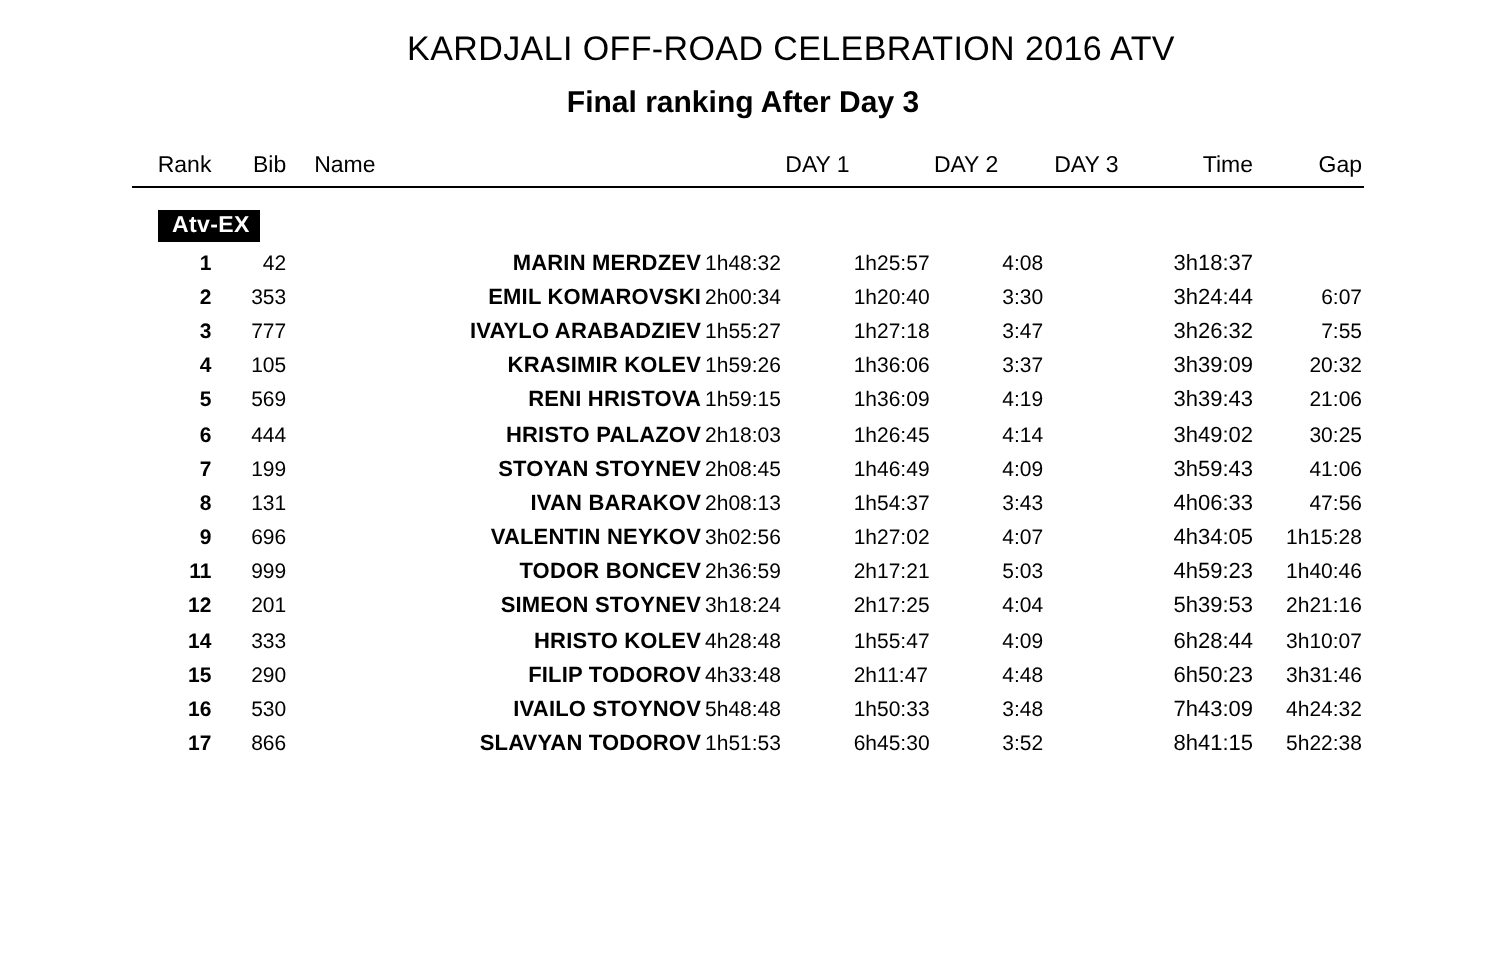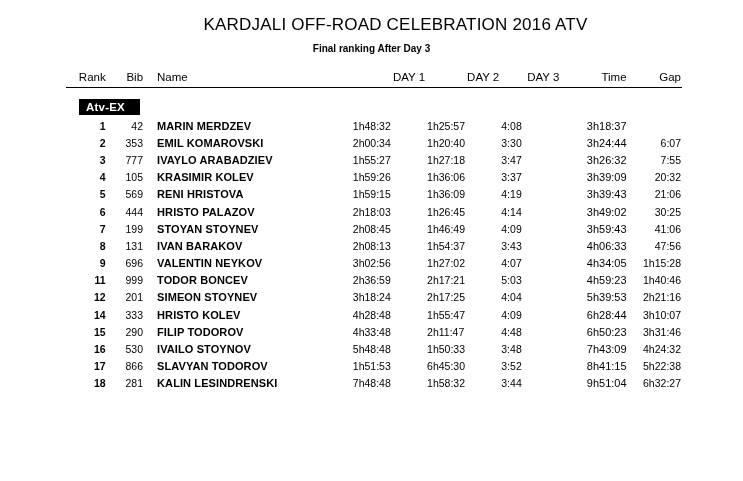--- a/index.html
+++ b/index.html
@@ -24,21 +24,21 @@
   .title {
     text-align: center;
     font-size: 17px;
     font-weight: normal;
     letter-spacing: 0.2px;
     margin-top: 15px;
     padding-left: 48px;
   }
   .subtitle {
     text-align: center;
-    font-size: 10px;
+    font-size: 15px;
     font-weight: bold;
     margin-top: 8px;
   }
   table.results {
     border-collapse: collapse;
     margin-top: 16px;
     margin-left: 66px;
     width: 616px;
     font-size: 11px;
   }
@@ -61,31 +61,31 @@
   .class-row td {
     padding-top: 11px;
     padding-bottom: 2px;
   }
   .class-badge {
     display: inline-block;
     background: #000000;
     color: #ffffff;
     font-weight: bold;
     font-size: 11.5px;
-    padding: 2px 15px 2px 7px;
+    padding: 2px 5px 2px 7px;
     margin-left: 12px;
     letter-spacing: 0.2px;
   }
   tbody tr.racer td {
     padding-top: 2.6px;
     padding-bottom: 2.6px;
   }
   td.rank  { text-align: right; padding-right: 4px; font-weight: bold; font-size: 10.5px; }
   td.bib   { text-align: right; padding-right: 6px; font-size: 10.5px; }
-  td.name  { text-align: left; padding-left: 8px; font-weight: bold; font-size: 11px; letter-spacing: 0.1px; }
+  td.name  { text-align: right; padding-left: 8px; font-weight: bold; font-size: 11px; letter-spacing: 0.1px; }
   td.d1, td.d2, td.d3 { text-align: left; font-size: 10.5px; }
   td.time  { text-align: right; font-weight: normal; font-size: 11px; }
   td.gap   { text-align: right; font-size: 10.5px; }
 </style>
 </head>
 <body>
 
 <div class="page">
 
   <div class="title">KARDJALI OFF-ROAD CELEBRATION 2016 ATV</div>
@@ -253,26 +253,16 @@
         <tr class="racer">
           <td class="rank">17</td>
           <td class="bib">866</td>
           <td class="name">SLAVYAN TODOROV</td>
           <td class="d1">1h51:53</td>
           <td class="d2">6h45:30</td>
           <td class="d3">3:52</td>
           <td class="time">8h41:15</td>
           <td class="gap">5h22:38</td>
         </tr>
-        <tr class="racer">
-          <td class="rank">18</td>
-          <td class="bib">281</td>
-          <td class="name">KALIN LESINDRENSKI</td>
-          <td class="d1">7h48:48</td>
-          <td class="d2">1h58:32</td>
-          <td class="d3">3:44</td>
-          <td class="time">9h51:04</td>
-          <td class="gap">6h32:27</td>
-        </tr>
       </tbody>
   </table>
 
 </div>
 
 </body></html>

